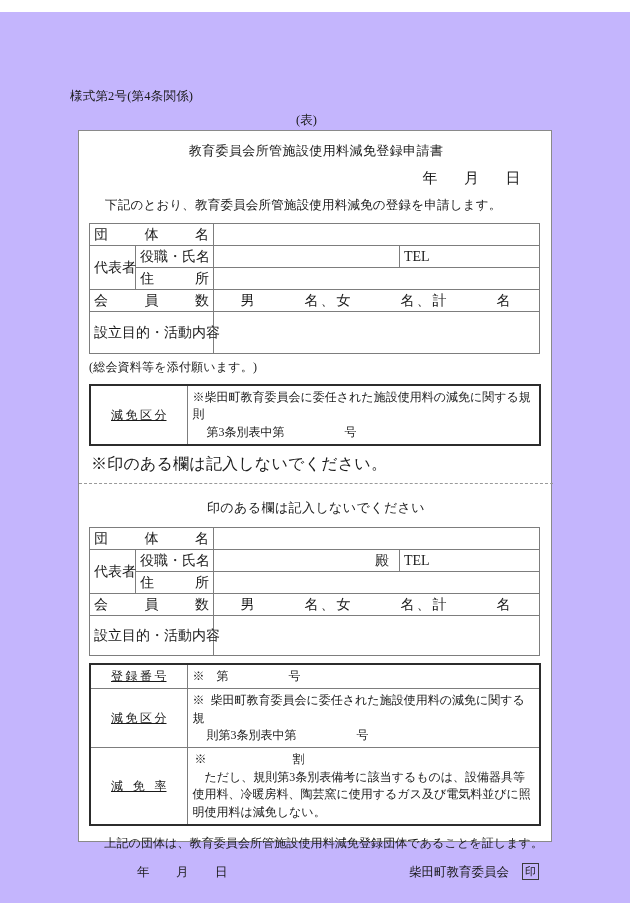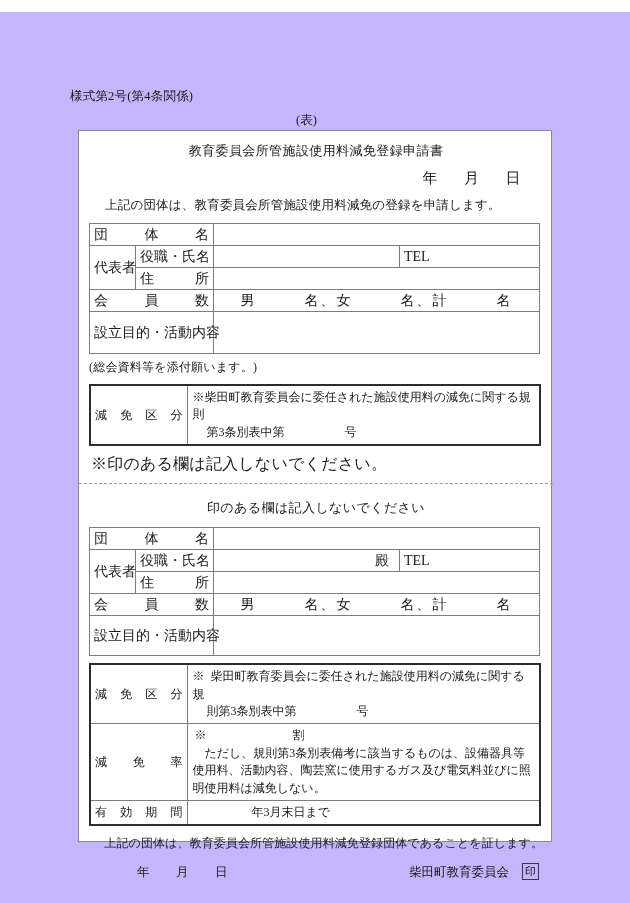--- a/index.html
+++ b/index.html
@@ -127,22 +127,23 @@
   }
   table.thick td {
     border: 1px solid #7d7d7d;
     padding: 3px 5px;
     vertical-align: middle;
     box-sizing: border-box;
   }
   table.thick td.lbl {
     text-align: justify;
     text-align-last: justify;
-    padding: 3px 4px;
-    white-space: nowrap;
+    padding: 3px 20px;
+    white-space: nowrap;
+    text-decoration: underline;
   }
   .kbun-body {
     font-size: 12px;
     line-height: 1.45;
   }
   .kbun-body .l2 { padding-left: 14px; }
 
   .dashed-sep {
     border-top: 1px dashed #9a9a9a;
     width: 474px;
@@ -204,21 +205,21 @@
   <div class="frame">
     <div class="inner">
 
       <div class="sec-title" style="margin-top:11px;">教育委員会所管施設使用料減免登録申請書</div>
 
       <div class="date-line" style="margin-top:9px; padding-right:22px;">
         <span>年</span><span class="sp"></span><span>月</span><span class="sp"></span><span>日</span>
       </div>
 
 
-      <div class="lead" style="margin-top:9px; padding-left:16px;">上記の団体は、教育委員会所管施設使用料減免の登録を申請します。</div>
+      <div class="lead" style="margin-top:9px; padding-left:16px;">下記のとおり、教育委員会所管施設使用料減免の登録を申請します。</div>
 
       <table class="grid" style="margin-top:9px;">
         <colgroup>
           <col style="width:46px">
             <col style="width:78px">
             <col style="width:186px">
             <col style="width:140px">
         </colgroup>
         <tbody>
             <tr>
@@ -304,37 +305,37 @@
         </tr>
       </tbody>
         </table>
 
       <table class="thick" style="margin-top:7px;">
         <colgroup>
             <col style="width:97px">
             <col style="width:353px">
           </colgroup>
         <tbody>
+            <tr>
+          <td class="lbl">登録番号</td>
+          <td>※　第　　　　　号</td>
+        </tr>
         <tr>
           <td class="lbl">減免区分</td>
           <td class="kbun-body">
             <div><span>※</span>&nbsp;&nbsp;<span>柴田町教育委員会に委任された施設使用料の減免に関する規</span></div>
             <div class="l2">則第3条別表中第　　　　　号</div>
           </td>
         </tr>
         <tr>
           <td class="lbl">減免率</td>
           <td class="rate-body">
             <div class="rate-top"><span>※</span><span class="wari">割</span></div>
-            <div style="text-indent:1em;">ただし、規則第3条別表備考に該当するものは、設備器具等使用料、活動内容、陶芸窯に使用するガス及び電気料並びに照明使用料は減免しない。</div>
+            <div style="text-indent:1em;">ただし、規則第3条別表備考に該当するものは、設備器具等使用料、冷暖房料、陶芸窯に使用するガス及び電気料並びに照明使用料は減免しない。</div>
           </td>
-        </tr>
-        <tr>
-          <td class="lbl">有効期間</td>
-          <td style="text-align:center; padding-right:150px;">年3月末日まで</td>
         </tr>
       </tbody>
         </table>
 
       <div class="cert-text" style="margin-top:9px; padding-left:2px;">上記の団体は、教育委員会所管施設使用料減免登録団体であることを証します。</div>
 
       <div class="sign-row" style="margin-top:12px; width:450px;">
         <span class="sign-date">
           <span>年</span><span class="sp"></span><span>月</span><span class="sp"></span><span>日</span>
         </span>

